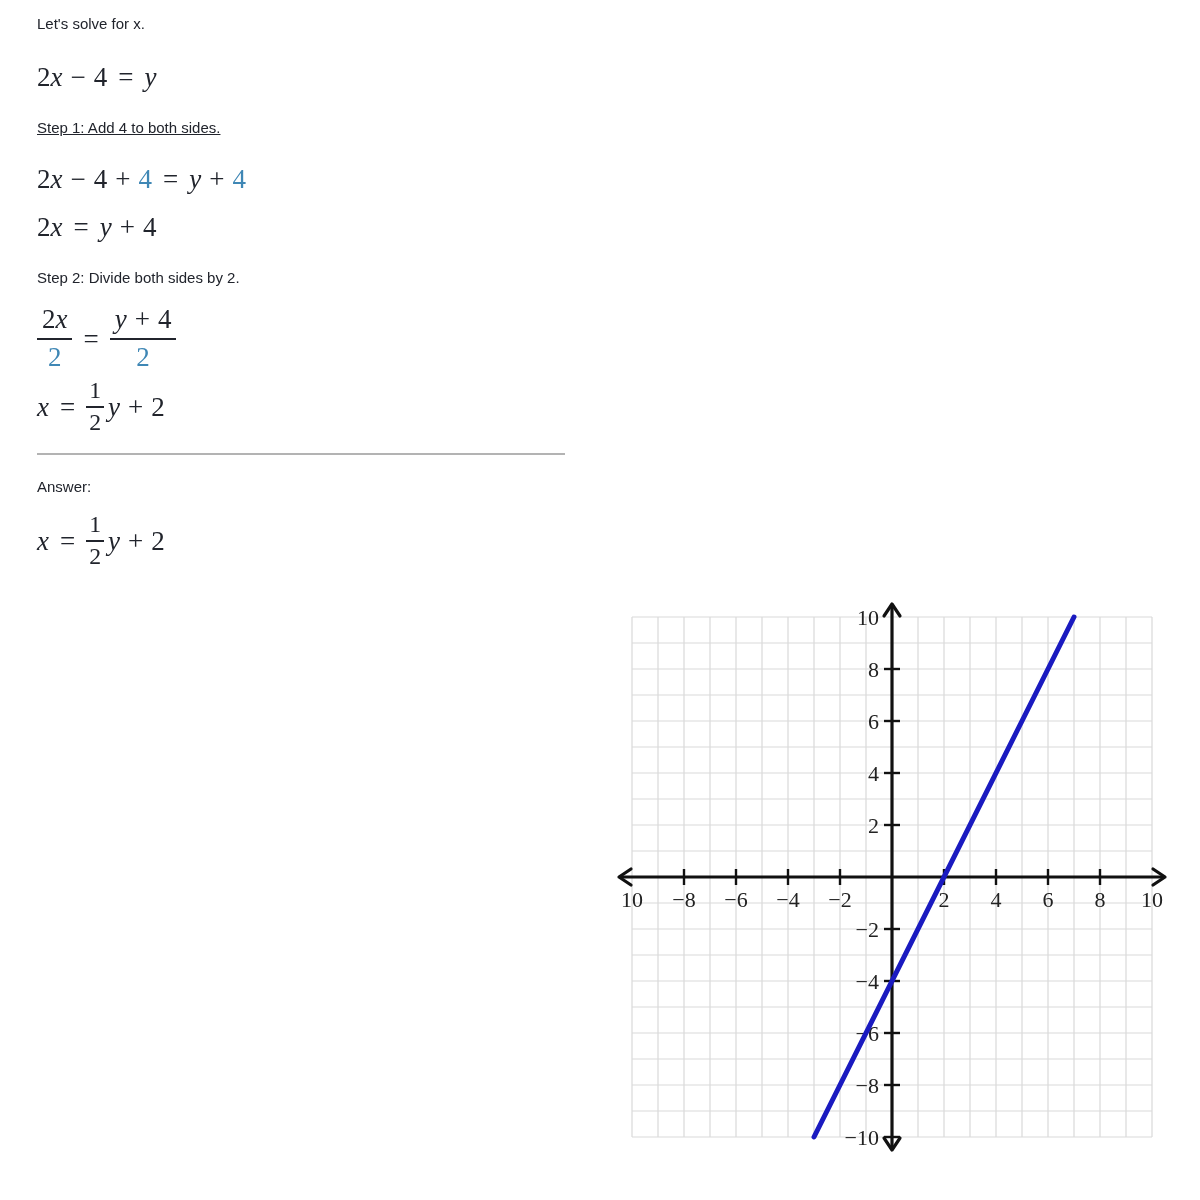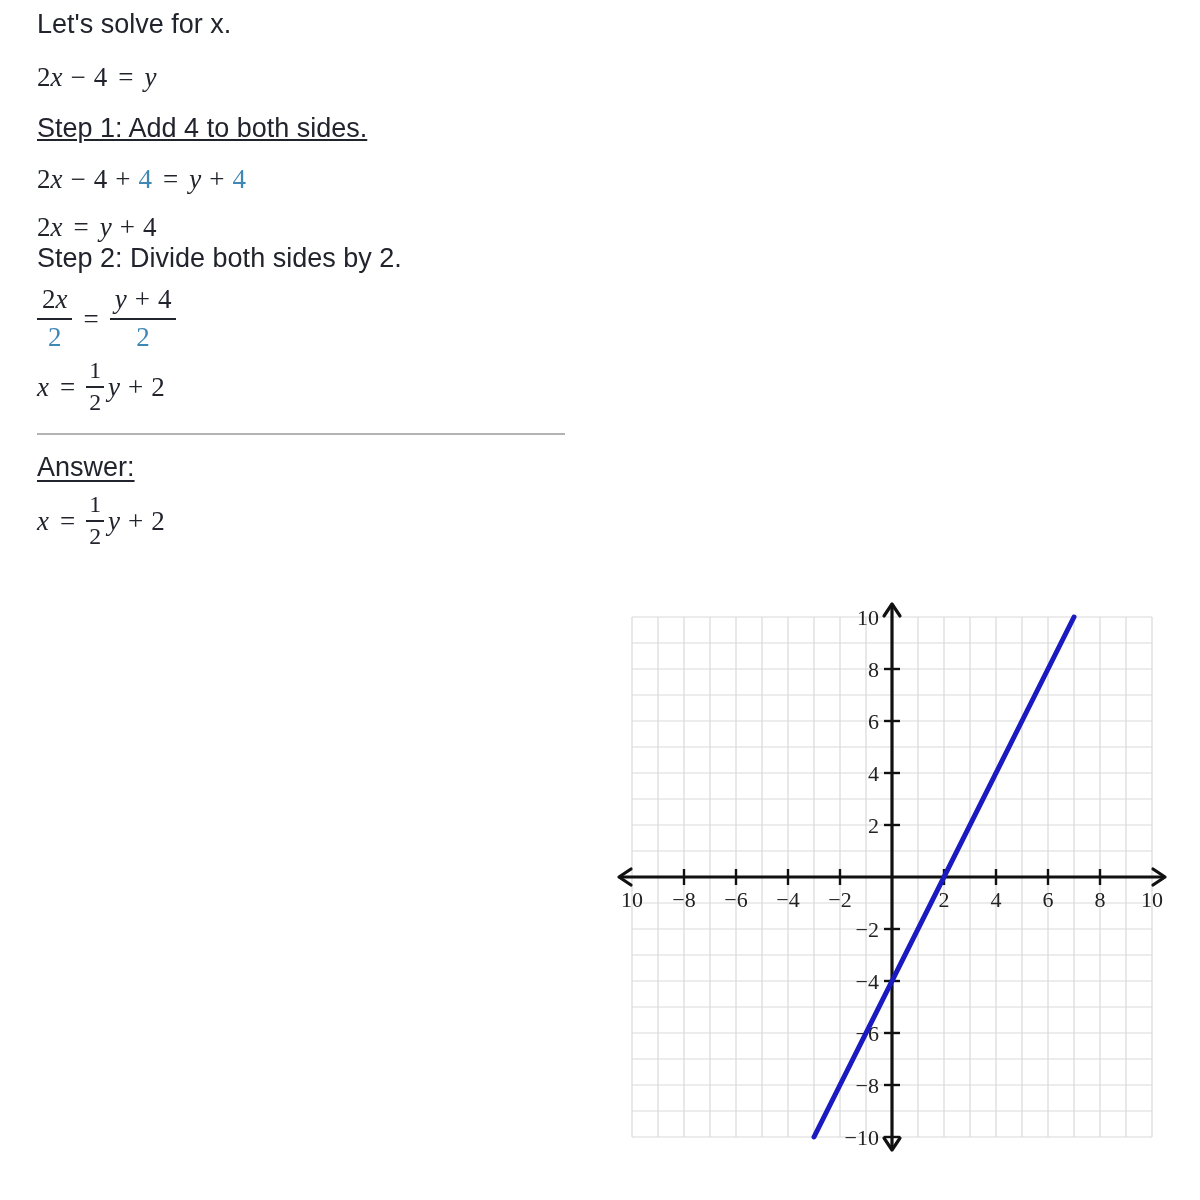--- a/index.html
+++ b/index.html
@@ -1,42 +1,42 @@
 <!DOCTYPE html>
 <html style="--bg: #ffffff; --text: #21242c; --math: #21242c; --blue: #3f87b5; --grid: #d9d9d9; --axis: #111111; --axislabel: #222222; --divider: #b3b3b3;"><head>
 <meta charset="utf-8">
 <style>
   html,body{margin:0;padding:0;background:#ffffff;}
   .page{position:relative;width:1200px;height:1200px;background:var(--bg,#fff);overflow:hidden;
         font-family:"Liberation Sans",sans-serif;color:var(--text,#21242c);}
   .solution{position:absolute;left:37px;top:10px;width:560px;}
-  .txt{font-size:27px;line-height:28px;margin:0;color:var(--text,#21242c);}
+  .txt{font-size:15px;line-height:28px;margin:0;color:var(--text,#21242c);}
   .eq{display:flex;align-items:center;font-family:"Liberation Serif",serif;
       font-size:27px;line-height:34px;color:var(--math,#21242c);}
   .eq .var{font-style:italic;}
   .eq .op{margin:0 8px;}
   .eq .rel{margin:0 11px;}
   .eq .blue{color:var(--blue,#3f87b5);}
   .eq .tightleft{margin-left:4px;}
   .frac{display:inline-flex;flex-direction:column;align-items:center;text-align:center;}
   .frac .num{display:flex;align-items:baseline;justify-content:center;padding:0 5px 3px;
              border-bottom:2px solid var(--math,#21242c);line-height:1.15;}
   .frac .den{display:flex;align-items:baseline;justify-content:center;padding:2px 5px 0;line-height:1.15;}
   .frac.small{font-size:0.88em;}
   .frac.small .num{padding:0 3px 2px;}
   .frac.small .den{padding:1px 3px 0;}
   .m-eq1{margin-top:22px;}
   .m-step1{margin-top:20px;text-decoration:underline;}
   .m-eq2{margin-top:20px;}
   .m-eq3{margin-top:14px;}
-  .m-step2{}
+  .m-step2{margin-top:20px;}
   .m-eq4{margin-top:12px;}
   .m-eq5{margin-top:4px;}
   .divider{border:none;border-top:2px solid var(--divider,#b3b3b3);width:528px;margin:16px 0 0 0;}
-  .answer-label{margin-top:18px;text-decoration:underline;text-underline-offset:4px;}
+  .answer-label{margin-top:18px;text-underline-offset:4px;}
   .m-eq6{margin-top:10px;}
   #graph{position:absolute;left:595px;top:585px;width:600px;height:600px;}
   #graph text{font-family:"Liberation Serif",serif;font-size:22px;fill:var(--axislabel,#222);}
 </style>
 </head>
 <body>
 
 <div class="page">
 
   <section class="solution">

